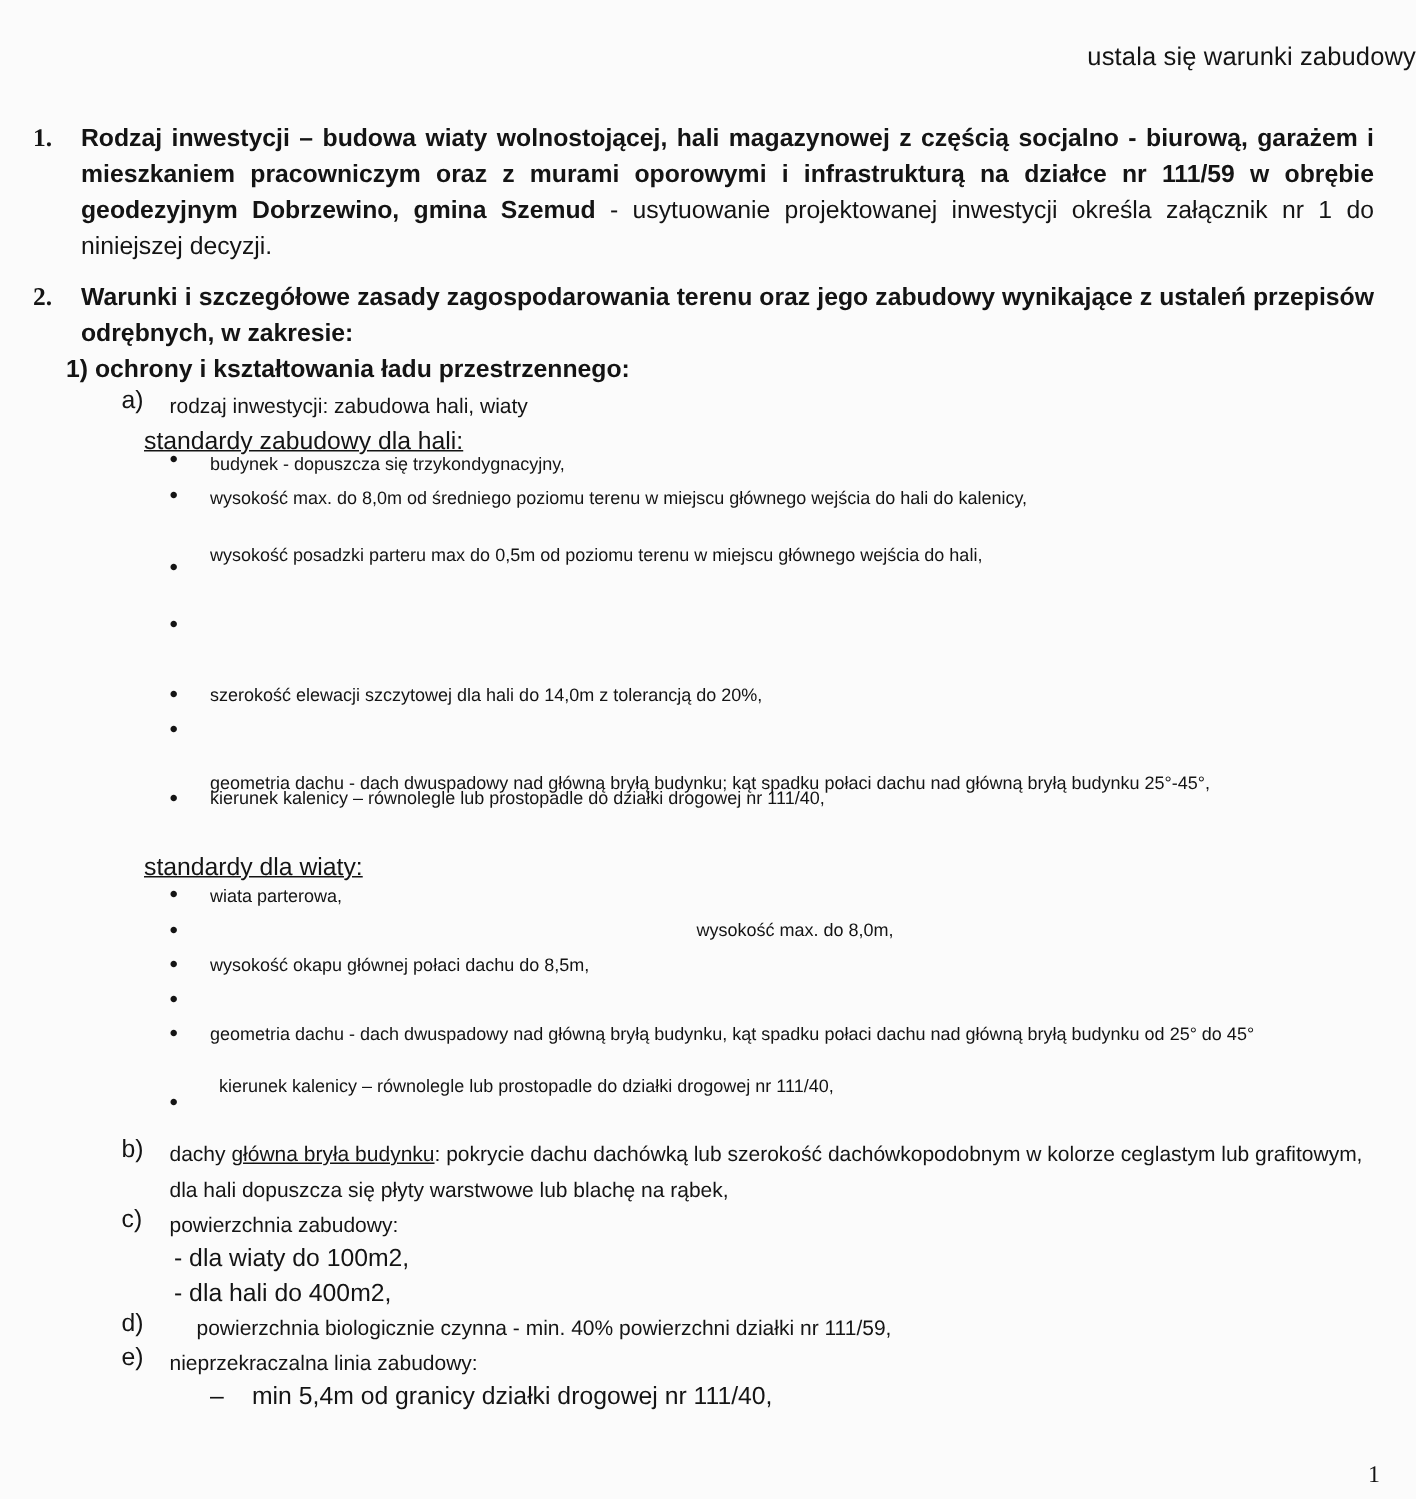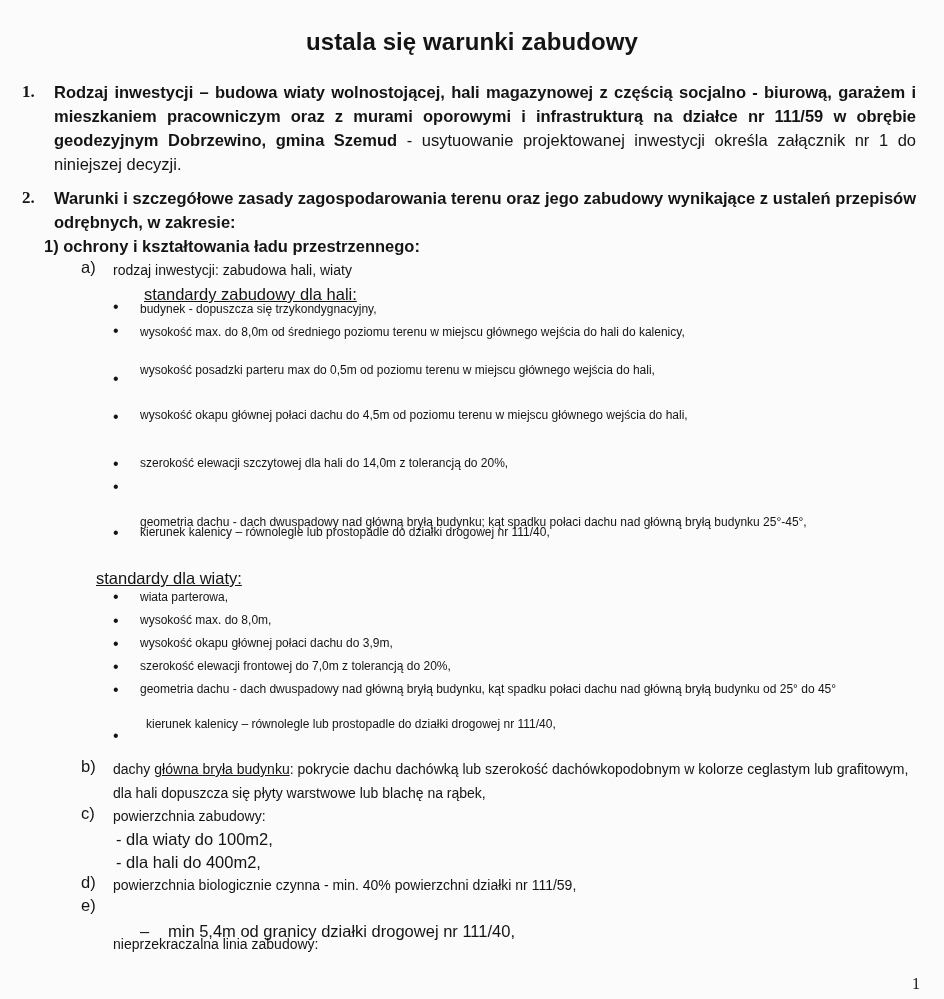--- a/index.html
+++ b/index.html
@@ -5,22 +5,22 @@
     html, body { margin: 0; padding: 0; }
     body {
       width: 944px; height: 999px; overflow: hidden;
       background: #fbfbfb;
       color: #141414;
       font-family: "Liberation Sans", sans-serif;
       position: relative;
     }
     .page { position: absolute; left: 0; top: 0; width: 944px; height: 999px; }
     .title {
-      position: absolute; top: 28px; left: 0; width: 944px; text-align: center;
-      font-size: 24px; font-weight: bold; letter-spacing: 0.1px;
+      position: absolute; top: 28px; left: 0; width: 944px; text-align: right;
+      font-size: 17px; font-weight: normal; letter-spacing: 0.1px;
     }
     .blk { position: absolute; font-size: 16.5px; line-height: 24px; }
     .bold { font-weight: bold; }
     .num { position: absolute; left: 22px; font-family: "Liberation Serif", serif; font-weight: bold; font-size: 17px; }
     .just { text-align: justify; text-align-last: justify; }
     .nolast { text-align-last: auto; }
     .u { text-decoration: underline; }
     .bullet { position: absolute; left: 113px; font-size: 16px; }
     .btext { position: absolute; left: 140px; width: 780px; font-size: 12px; line-height: 24px; }
     .letter { position: absolute; left: 81px; font-size: 16.5px; }
@@ -38,77 +38,75 @@
   <div class="blk just nolast" style="left:54px; top:80px; width:862px;">
     <span class="bold">Rodzaj inwestycji – budowa wiaty wolnostojącej, hali magazynowej z częścią socjalno - biurową, garażem i mieszkaniem pracowniczym oraz z murami oporowymi i infrastrukturą na działce nr 111/59 w obrębie geodezyjnym Dobrzewino, gmina Szemud</span><span> - usytuowanie projektowanej inwestycji określa załącznik nr 1 do niniejszej decyzji.</span>
   </div>
 
   <div class="num" style="top:188px;">2.</div>
   <div class="blk bold just nolast" style="left:54px; top:186px; width:862px;">Warunki i szczegółowe zasady zagospodarowania terenu oraz jego zabudowy wynikające z ustaleń przepisów odrębnych, w zakresie:</div>
   <div class="blk bold" style="left:44px; top:234px;">1) ochrony i kształtowania ładu przestrzennego:</div>
 
   <div class="letter" style="top:258px;">a)</div>
   <div class="ltext" style="top:258px;">rodzaj inwestycji: zabudowa hali, wiaty</div>
-  <div class="blk u" style="left:96px; top:282px;margin-left:48px;">standardy zabudowy dla hali:</div>
+  <div class="blk u" style="left:96px; top:282px;">standardy zabudowy dla hali:</div>
 
   <div class="bullet" style="top:298px;">•</div>
   <div class="btext" style="top:297px;">budynek - dopuszcza się trzykondygnacyjny,</div>
 
   <div class="bullet" style="top:322px;">•</div>
   <div class="btext just nolast" style="top:320px;">wysokość max. do 8,0m od średniego poziomu terenu w miejscu głównego wejścia do hali do kalenicy,</div>
 
   <div class="bullet" style="top:370px;">•</div>
   <div class="btext just nolast" style="top:358px;">wysokość posadzki parteru max do 0,5m od poziomu terenu w miejscu głównego wejścia do hali,</div>
 
   <div class="bullet" style="top:408px;">•</div>
-  <div class="btext just nolast" style="top:403px;">wysokość okapu głównej połaci dachu do 4,5m od poziomu terenu w miejscu głównego wejścia do hali,</div>
 
   <div class="bullet" style="top:455px;">•</div>
   <div class="btext" style="top:451px;">szerokość elewacji szczytowej dla hali do 14,0m z tolerancją do 20%,</div>
 
   <div class="bullet" style="top:478px;">•</div>
   <div class="btext" style="top:474px;margin-top:36px;">
     <span>geometria dachu - dach dwuspadowy nad główną bryłą budynku; kąt spadku połaci dachu nad główną bryłą budynku 25°-45°,</span>
   </div>
 
   <div class="bullet" style="top:524px;">•</div>
   <div class="btext" style="top:520px;">kierunek kalenicy – równolegle lub prostopadle do działki drogowej nr 111/40,</div>
 
   <div class="blk u" style="left:96px; top:566px;">standardy dla wiaty:</div>
 
   <div class="bullet" style="top:588px;">•</div>
   <div class="btext" style="top:585px;">wiata parterowa,</div>
 
   <div class="bullet" style="top:612px;">•</div>
-  <div class="btext" style="top:608px;">wysokość max. do 8,0m,</div>
+  <div class="btext" style="top:608px;text-align:center;">wysokość max. do 8,0m,</div>
 
   <div class="bullet" style="top:635px;">•</div>
-  <div class="btext" style="top:631px;">wysokość okapu głównej połaci dachu do 3,9m,</div>
+  <div class="btext" style="top:631px;">wysokość okapu głównej połaci dachu do 8,5m,</div>
 
   <div class="bullet" style="top:658px;">•</div>
-  <div class="btext" style="top:654px;">szerokość elewacji frontowej do 7,0m z tolerancją do 20%,</div>
 
   <div class="bullet" style="top:681px;">•</div>
   <div class="btext" style="top:677px;">geometria dachu - dach dwuspadowy nad główną bryłą budynku, kąt spadku połaci dachu nad główną bryłą budynku od 25° do 45°</div>
 
   <div class="bullet" style="top:727px;">•</div>
   <div class="btext" style="left:146px; top:712px;">kierunek kalenicy – równolegle lub prostopadle do działki drogowej nr 111/40,</div>
 
   <div class="letter" style="top:757px;">b)</div>
   <div class="ltext" style="top:757px;">
     <span>dachy </span><span class="u">główna bryła budynku</span><span>: pokrycie dachu dachówką lub szerokość dachówkopodobnym w kolorze ceglastym lub grafitowym, dla hali dopuszcza się płyty warstwowe lub blachę na rąbek,</span>
   </div>
 
   <div class="letter" style="top:804px;">c)</div>
   <div class="ltext" style="top:804px;">powierzchnia zabudowy:</div>
   <div class="blk" style="left:116px; top:827px;">- dla wiaty do 100m2,</div>
   <div class="blk" style="left:116px; top:850px;">- dla hali do 400m2,</div>
 
   <div class="letter" style="top:873px;">d)</div>
-  <div class="ltext" style="top:873px;">powierzchnia biologicznie czynna - min. 40% powierzchni działki nr 111/59,</div>
+  <div class="ltext" style="top:873px;margin-left:18px;">powierzchnia biologicznie czynna - min. 40% powierzchni działki nr 111/59,</div>
 
   <div class="letter" style="top:896px;">e)</div>
-  <div class="ltext" style="top:932px;">nieprzekraczalna linia zabudowy:</div>
+  <div class="ltext" style="top:896px;">nieprzekraczalna linia zabudowy:</div>
   <div class="blk" style="left:140px; top:919px;">–</div>
   <div class="blk" style="left:168px; top:919px;">min 5,4m od granicy działki drogowej nr 111/40,</div>
 
   <div class="pagenum">1</div>
 </div>
 
 </body></html>

